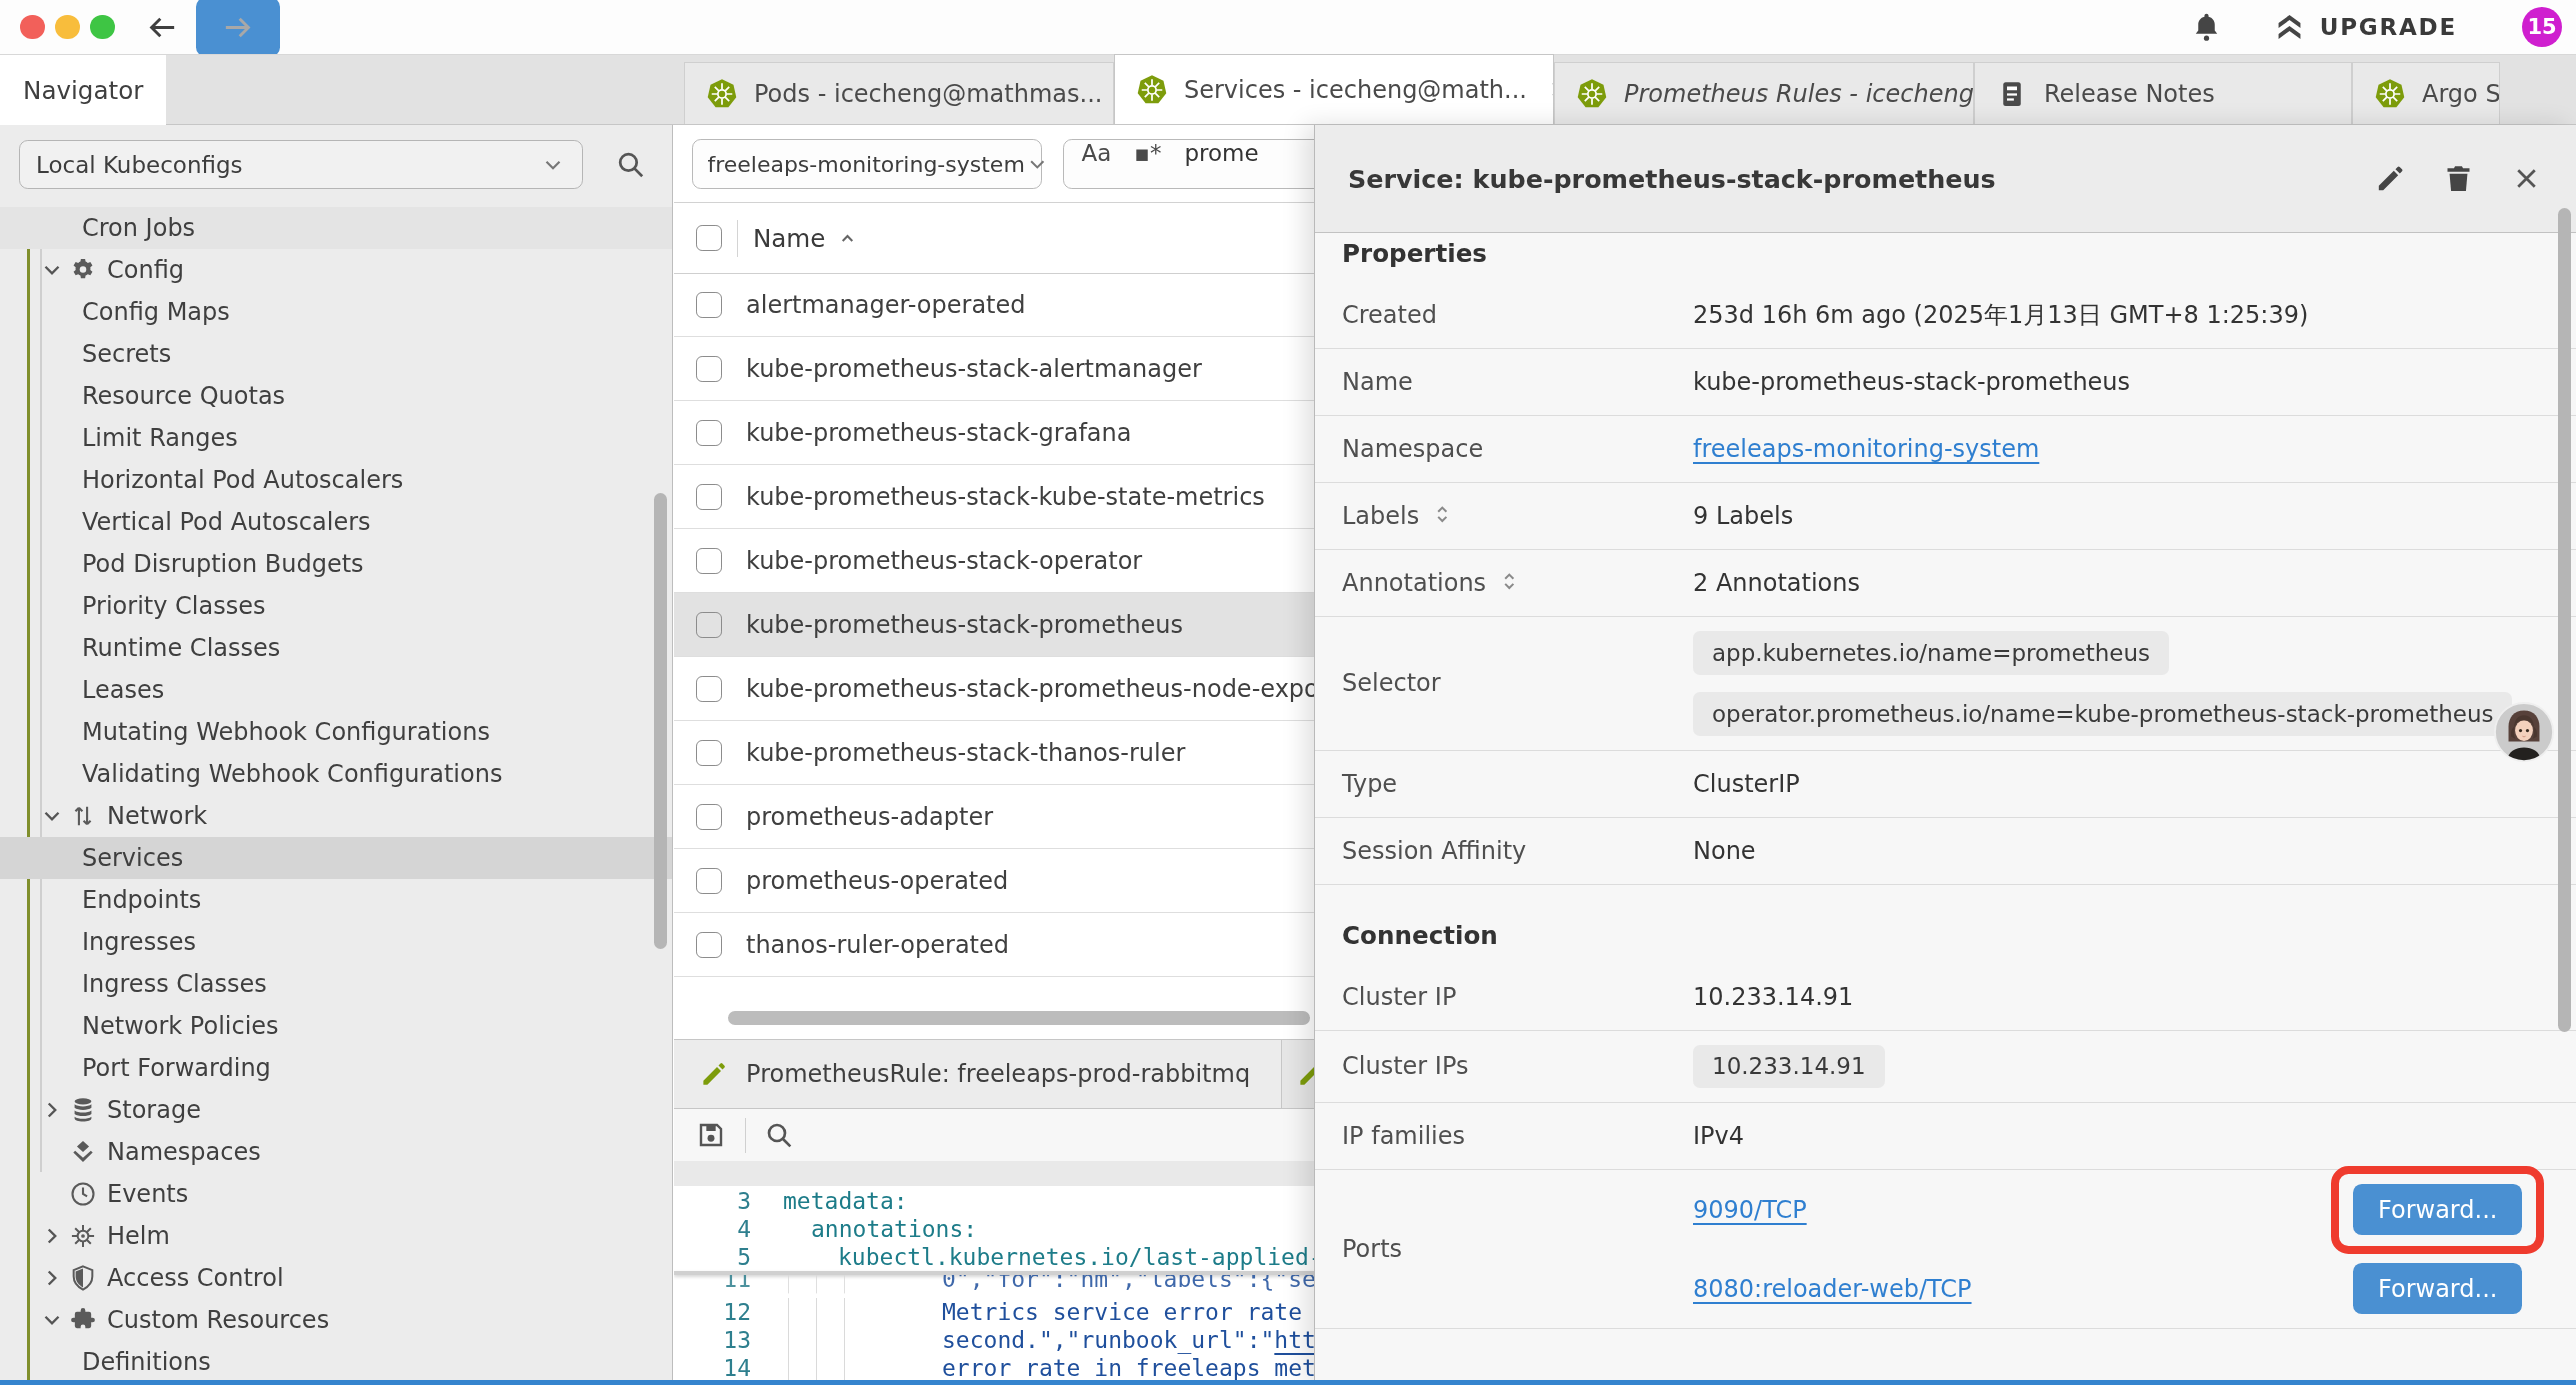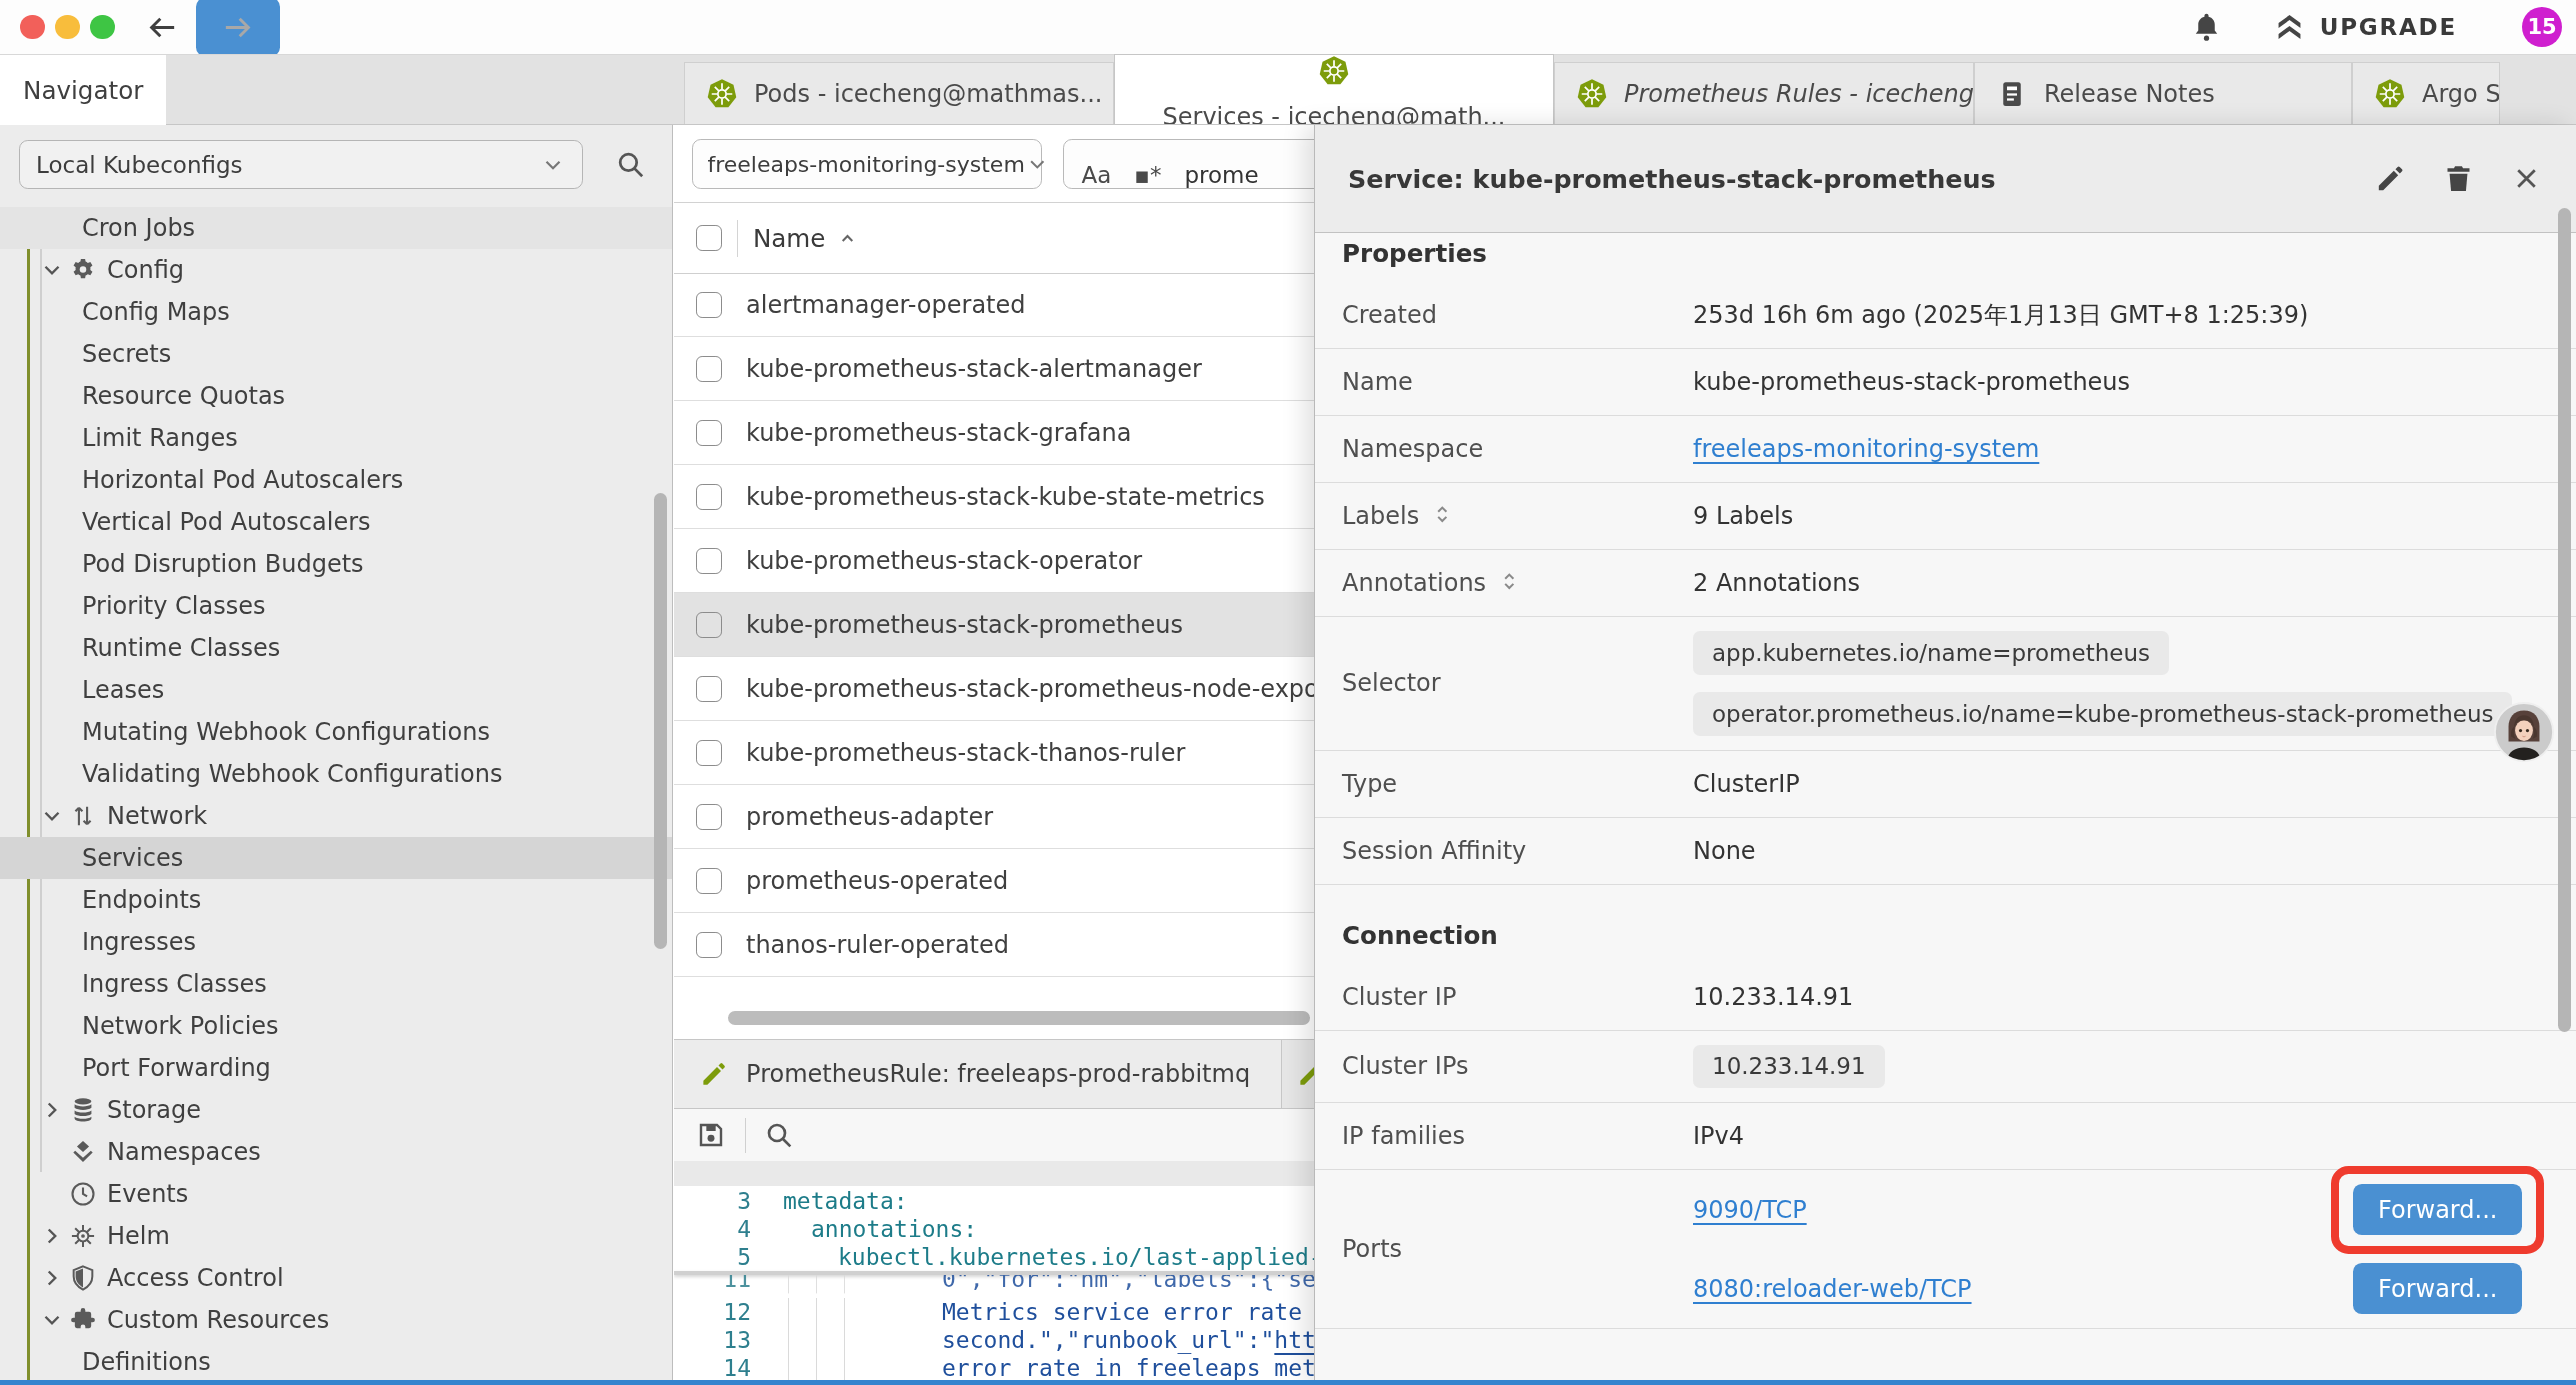--- a/index.html
+++ b/index.html
@@ -58,21 +58,21 @@
   .sb-scroll{position:absolute;right:5.3px;top:368px;width:12.3px;height:456px;background:#b5b5b5;border-radius:7px}
 
   
   .main{position:absolute;top:125px;left:674px;right:0;bottom:0;background:#fff;overflow:hidden}
   .filterbar{position:absolute;top:0;left:0;right:0;height:77px;border-bottom:0.9px solid #d2d2d2}
   .ns-select{position:absolute;top:14px;left:18.4px;width:350px;height:50px;border:1.8px solid #b9b9b9;
            border-radius:8.8px;background:#fdfdfd;display:flex;align-items:center;box-sizing:border-box;
            padding:0 14px;font-size:22px;color:#3d3d3d;white-space:nowrap}
   .ns-select .chev{margin-left:auto;width:24.6px;height:24.6px}
   .searchbox{position:absolute;top:14px;left:389px;width:351px;height:50px;border:1.8px solid #b9b9b9;
-           border-radius:8.8px;background:#fdfdfd;display:flex;align-items:flex-end;box-sizing:border-box;
+           border-radius:8.8px;background:#fdfdfd;display:flex;align-items:flex-start;box-sizing:border-box;
            padding:0 17.5px;gap:23px;font-size:23px}
   .sb-tok{color:#4a4a4a}
   .sb-val{color:#333}
   .thead{position:absolute;top:78px;left:0;right:0;height:70px;display:flex;align-items:center;
          border-bottom:0.9px solid #cfcfcf;font-size:24.6px;color:#3a3a3a}
   .cbox{width:26px;height:26px;border:1.8px solid #8c8c8c;border-radius:6.1px;flex:none;box-sizing:border-box}
   .thead .cbox{margin-left:22px}
   .vsep{width:0.9px;height:37px;background:#d4d4d4;margin-left:15px}
   .thead .hname{margin-left:15px}
   .thead .sort{width:23px;height:23px;margin-left:10.5px}
@@ -183,21 +183,21 @@
           <svg viewBox="0 0 24 24" width="32" height="32">
             <polygon points="12,1 3.4,5.1 1.3,14.5 7.2,21.9 16.8,21.9 22.7,14.5 20.6,5.1" fill="#7d9c0b"></polygon>
             <g stroke="#fff" stroke-width="1.3" fill="none">
               <circle cx="12" cy="12" r="3.1"></circle>
               <path d="M12 4v4.2M12 15.8V20M4.3 12h4.2M15.5 12h4.2M6.6 6.6l3 3M17.4 6.6l-3 3M6.6 17.4l3-3M17.4 17.4l-3-3"></path>
             </g>
           </svg>
         </span>
         <span class="tlabel">Pods - icecheng@mathmas...</span>
       </div>
-      <div class="tab active" style="width: 440px; flex-direction: column;">
+      <div class="tab active" style="width: 440px;">
         <span class="icon">
           <svg viewBox="0 0 24 24" width="32" height="32">
             <polygon points="12,1 3.4,5.1 1.3,14.5 7.2,21.9 16.8,21.9 22.7,14.5 20.6,5.1" fill="#7d9c0b"></polygon>
             <g stroke="#fff" stroke-width="1.3" fill="none">
               <circle cx="12" cy="12" r="3.1"></circle>
               <path d="M12 4v4.2M12 15.8V20M4.3 12h4.2M15.5 12h4.2M6.6 6.6l3 3M17.4 6.6l-3 3M6.6 17.4l3-3M17.4 17.4l-3-3"></path>
             </g>
           </svg>
         </span>
         <span class="tlabel">Services - icecheng@math...</span>

